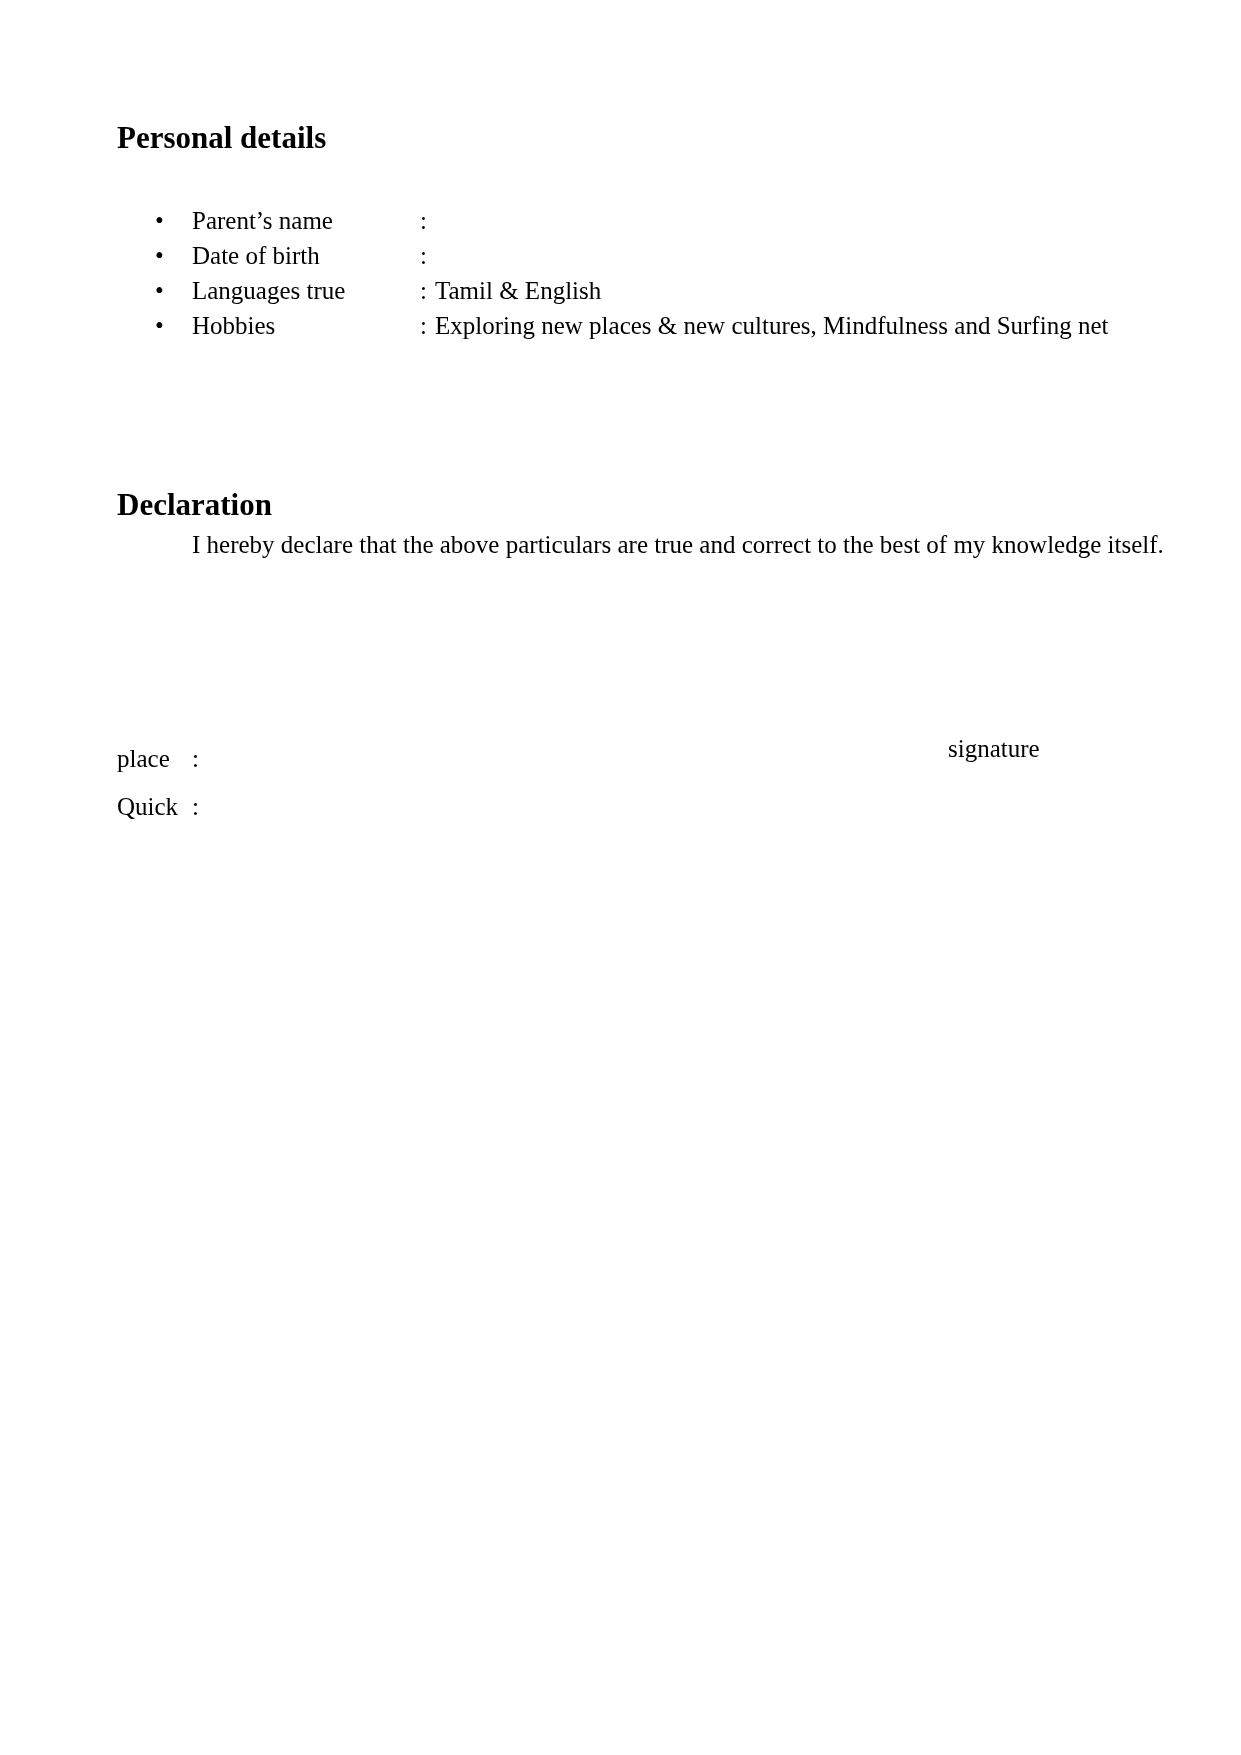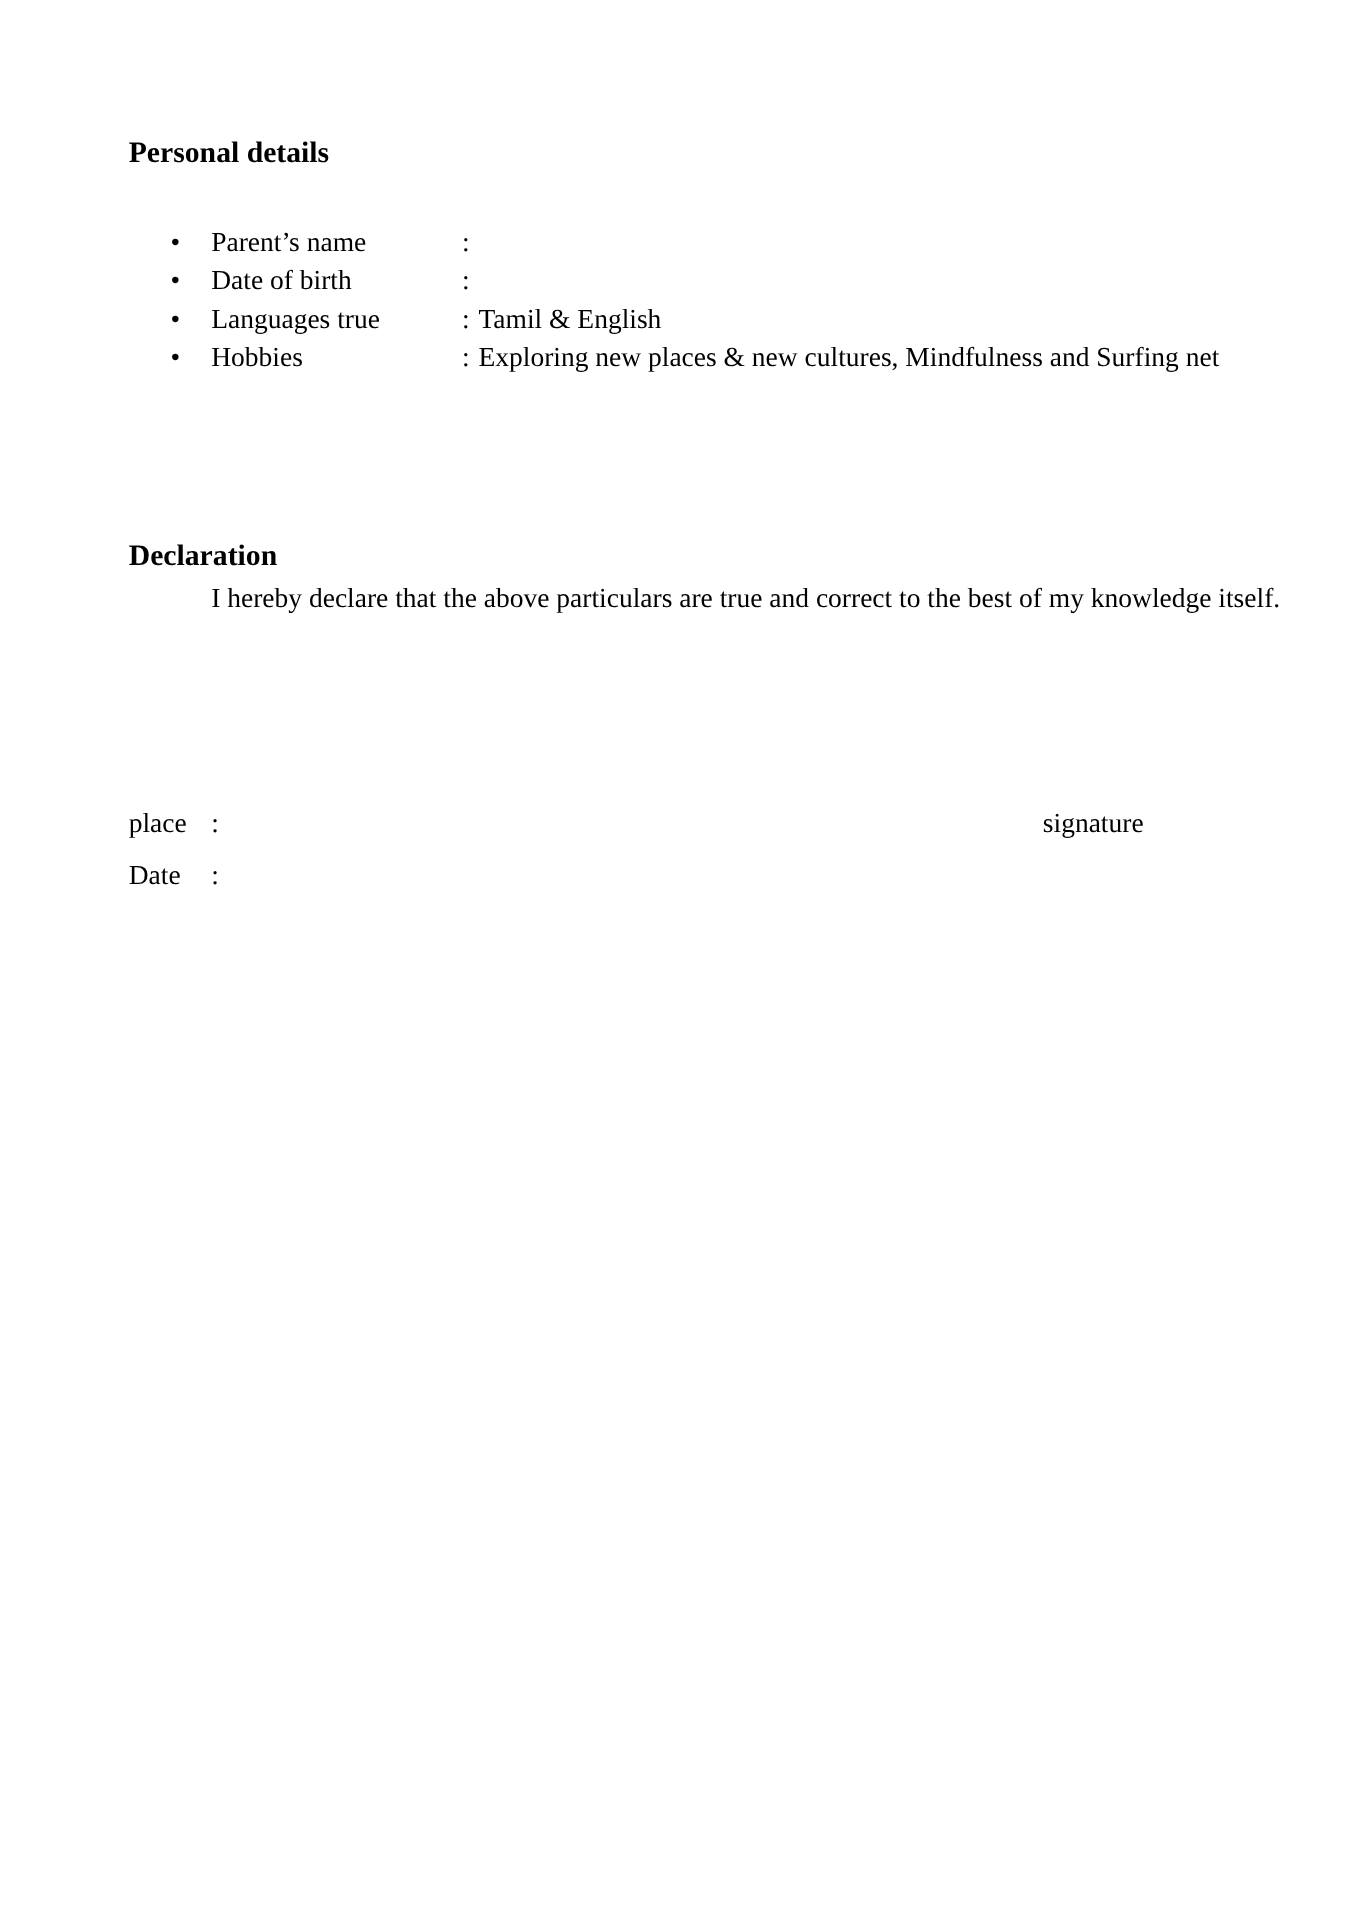--- a/index.html
+++ b/index.html
@@ -12,21 +12,21 @@
     background: var(--bg);
     color: var(--fg);
     font-family: "Liberation Serif", "DejaVu Serif", serif;
     font-size: 25px;
     overflow: hidden;
   }
   h1.section-heading {
     position: absolute;
     left: 117px;
     margin: 0;
-    font-size: 27px;
+    font-size: 31px;
     font-weight: bold;
     line-height: 36px;
     font-family: "Liberation Serif", "DejaVu Serif", serif;
   }
   #personal-heading { top: 120px; }
   #declaration-heading { top: 487px; }
 
   ul.details-list {
     position: absolute;
     left: 117px;
@@ -63,21 +63,21 @@
   }
 
   .signoff-row {
     position: absolute;
     left: 117px;
     width: 1007px;
     line-height: 34px;
   }
   #place-row { top: 732px; }
   #date-row { top: 780px; }
-  .sign-label { display: inline-block; width: 75px; }
+  .sign-label { display: inline-block; width: 75px; margin-top: 10px; }
   .sign-value { margin-left: 10px; }
   .signature {
     position: absolute;
     left: 831px;
     top: 0;
     white-space: nowrap;
     text-align: right;
   }
 </style>
 </head>
@@ -105,16 +105,16 @@
   <h1 class="section-heading" id="declaration-heading">Declaration</h1>
 
   <p class="declaration-body">I hereby declare that the above particulars are true and correct to the best of my knowledge itself.</p>
 
   <div class="signoff-row" id="place-row">
     <span class="sign-label">place</span><span>:</span><span class="sign-value"></span>
     <span class="signature">signature</span>
   </div>
 
   <div class="signoff-row" id="date-row">
-    <span class="sign-label">Date</span><span>:</span><span class="sign-value"></span>
+    <span class="sign-label">Quick</span><span>:</span><span class="sign-value"></span>
   </div>
 
 </div>
 
 </body></html>

